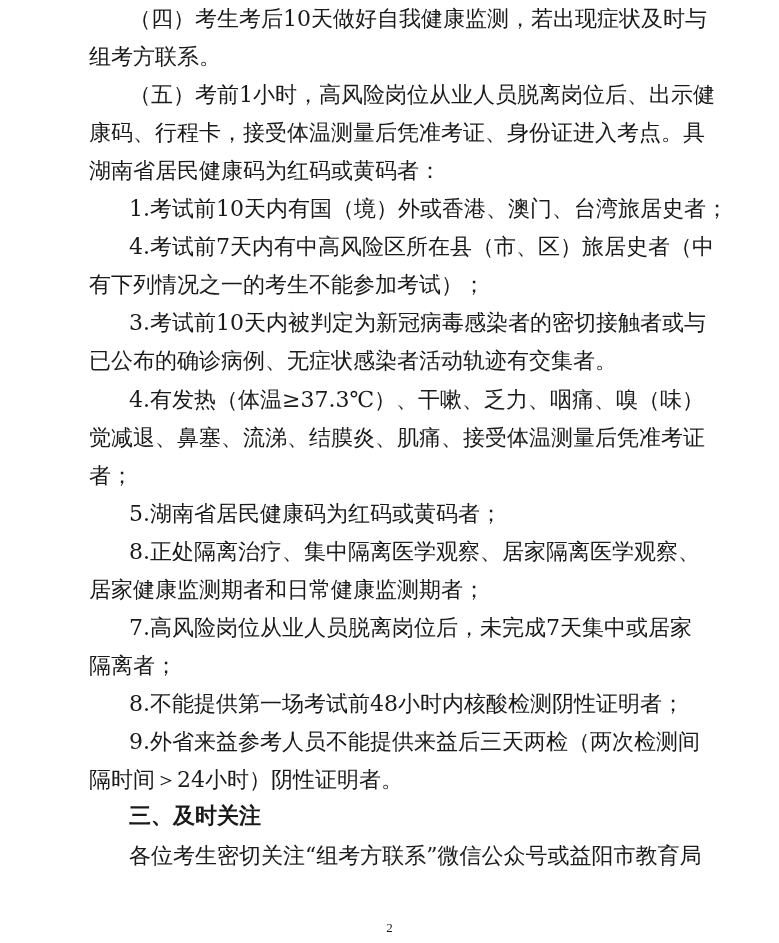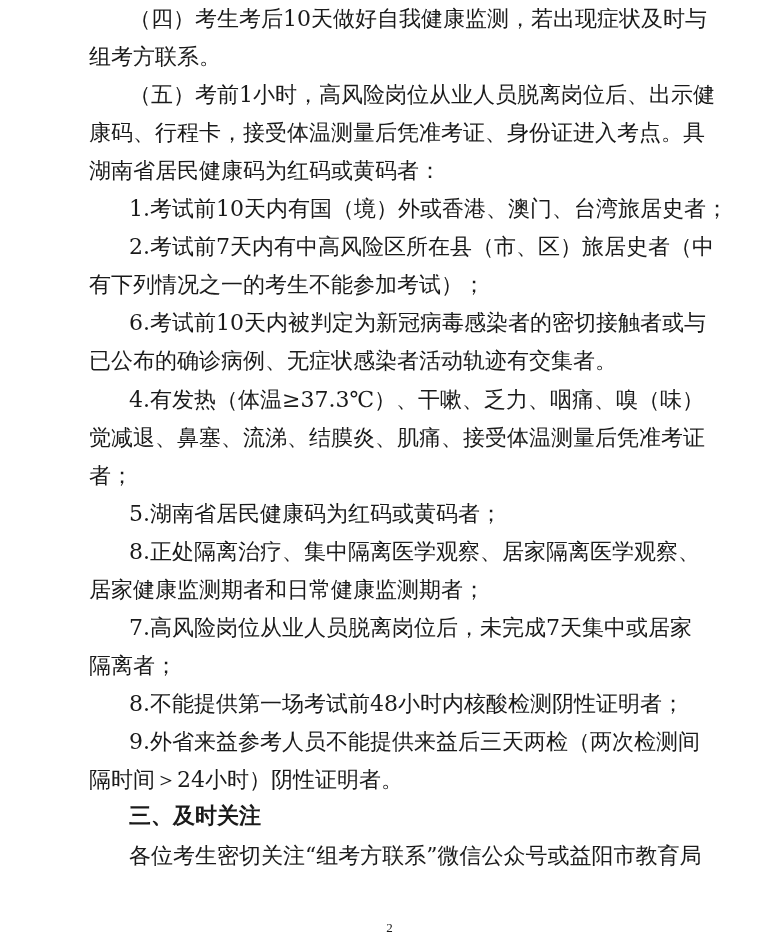--- a/index.html
+++ b/index.html
@@ -59,23 +59,23 @@
 </head>
 <body>
 
 <div class="page">
   <div class="line indent" style="top:0px">（四）考生考后10天做好自我健康监测，若出现症状及时与</div>
   <div class="line last" style="top:38px">组考方联系。</div>
   <div class="line indent" style="top:76px">（五）考前1小时，高风险岗位从业人员脱离岗位后、出示健</div>
   <div class="line" style="top:114px">康码、行程卡，接受体温测量后凭准考证、身份证进入考点。具</div>
   <div class="line last" style="top:152px">湖南省居民健康码为红码或黄码者：</div>
   <div class="line indent" style="top:190px">1.考试前10天内有国（境）外或香港、澳门、台湾旅居史者；</div>
-  <div class="line indent" style="top:228px">2.考试前7天内有中高风险区所在县（市、区）旅居史者（中</div>
+  <div class="line indent" style="top:228px">4.考试前7天内有中高风险区所在县（市、区）旅居史者（中</div>
   <div class="line last" style="top:266px">有下列情况之一的考生不能参加考试）；</div>
-  <div class="line indent" style="top:304px">6.考试前10天内被判定为新冠病毒感染者的密切接触者或与</div>
+  <div class="line indent" style="top:304px">3.考试前10天内被判定为新冠病毒感染者的密切接触者或与</div>
   <div class="line last" style="top:342px">已公布的确诊病例、无症状感染者活动轨迹有交集者。</div>
   <div class="line indent" style="top:381px">4.有发热（体温≥37.3℃）、干嗽、乏力、咽痛、嗅（味）</div>
   <div class="line" style="top:419px">觉减退、鼻塞、流涕、结膜炎、肌痛、接受体温测量后凭准考证</div>
   <div class="line last" style="top:457px">者；</div>
   <div class="line indent last" style="top:495px">5.湖南省居民健康码为红码或黄码者；</div>
   <div class="line indent" style="top:533px">8.正处隔离治疗、集中隔离医学观察、居家隔离医学观察、</div>
   <div class="line last" style="top:571px">居家健康监测期者和日常健康监测期者；</div>
   <div class="line indent" style="top:609px">7.高风险岗位从业人员脱离岗位后，未完成7天集中或居家</div>
   <div class="line last" style="top:647px">隔离者；</div>
   <div class="line indent last" style="top:685px">8.不能提供第一场考试前48小时内核酸检测阴性证明者；</div>

